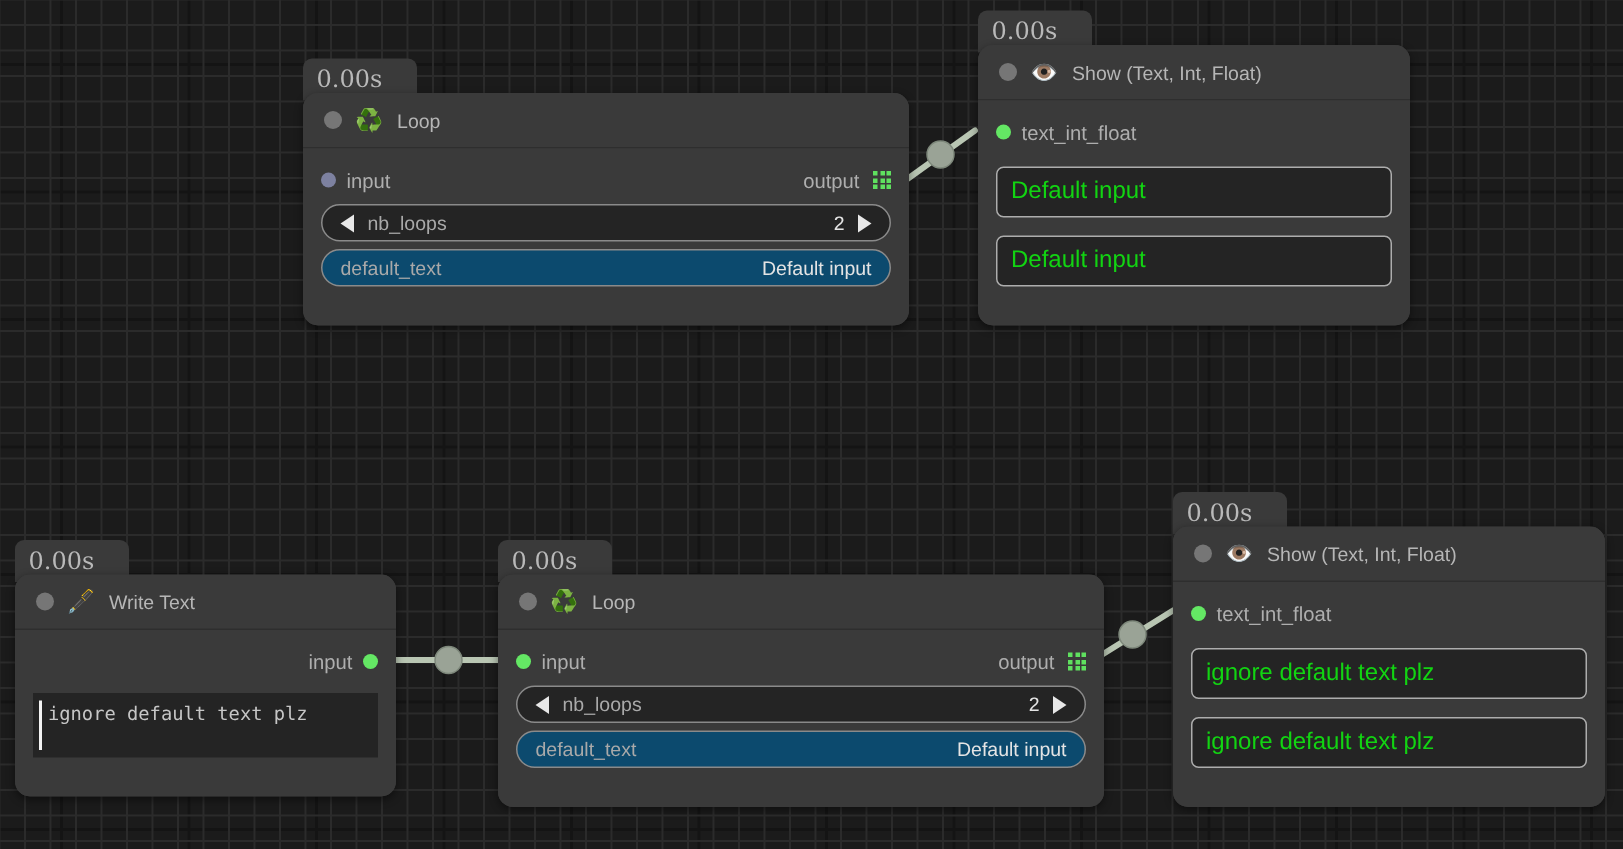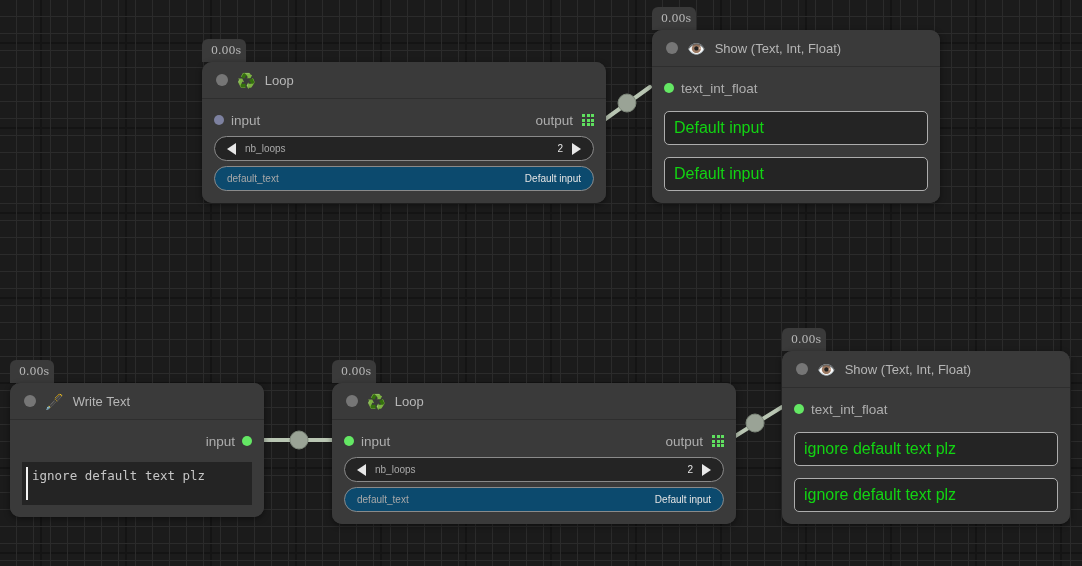--- a/index.html
+++ b/index.html
@@ -40,23 +40,23 @@
     pointer-events: none;
     z-index: 1;
   }
 
   
   .time-badge {
     position: absolute;
     background: #3a3a3a;
     color: #b9b9b9;
     font-family: "DejaVu Serif", serif;
-    font-size: 11px;
+    font-size: 16px;
     line-height: 1;
-    padding: 6px 5px 6px 9px;
+    padding: 6px 23px 6px 9px;
     border-radius: 6px 6px 0 0;
     z-index: 3;
     white-space: nowrap;
     text-align: right;
   }
 
   
   .node {
     position: absolute;
     background: #3a3a3a;
@@ -90,21 +90,21 @@
   }
 
   .node-title {
     color: #b6b6b6;
     font-size: 13px;
     font-weight: 400;
     white-space: nowrap;
   }
 
   .node-body {
-    padding: 8px 12px 12px 12px;
+    padding: 8px 12px 26px 12px;
     background: #3a3a3a;
   }
 
   
   .port-row {
     display: flex;
     align-items: center;
     justify-content: space-between;
     height: 22px;
     margin: 2px 0 4px 0;
@@ -143,21 +143,21 @@
   
   .pill {
     display: flex;
     align-items: center;
     justify-content: space-between;
     height: 25px;
     border: 1px solid #8a8a8a;
     border-radius: 13px;
     margin-top: 5px;
     padding: 0 12px;
-    font-size: 10px;
+    font-size: 13px;
     color: #cfcfcf;
   }
   .pill.dark  { background: #242424; }
   .pill.plain { background: #0c4a6e; }
 
   .pill .name  { color: #a9a9a9; }
   .pill .value { color: #e4e4e4; }
 
   .pill .spin {
     display: flex;

